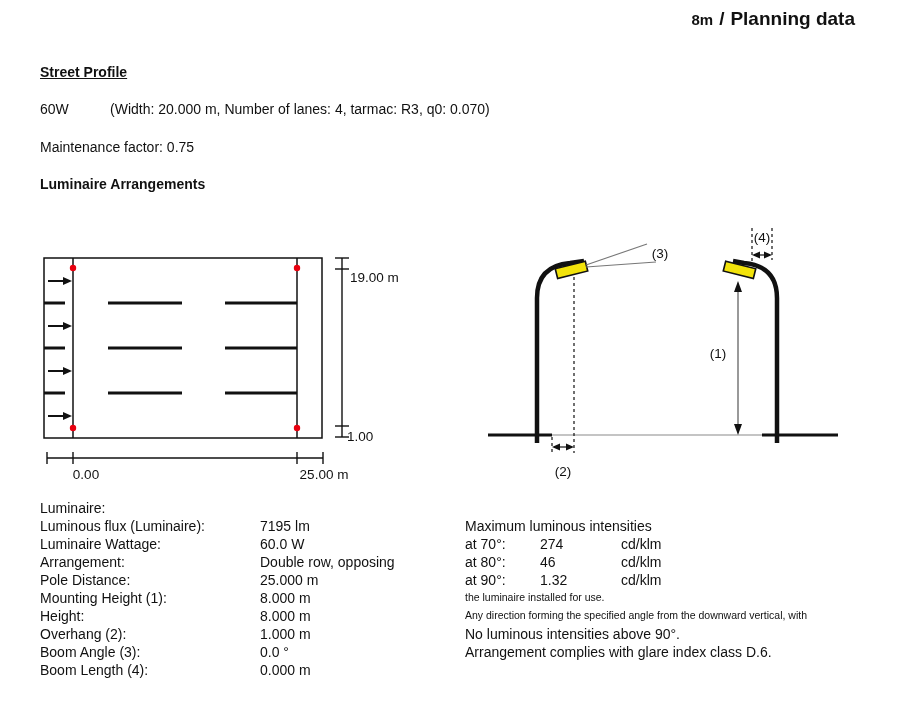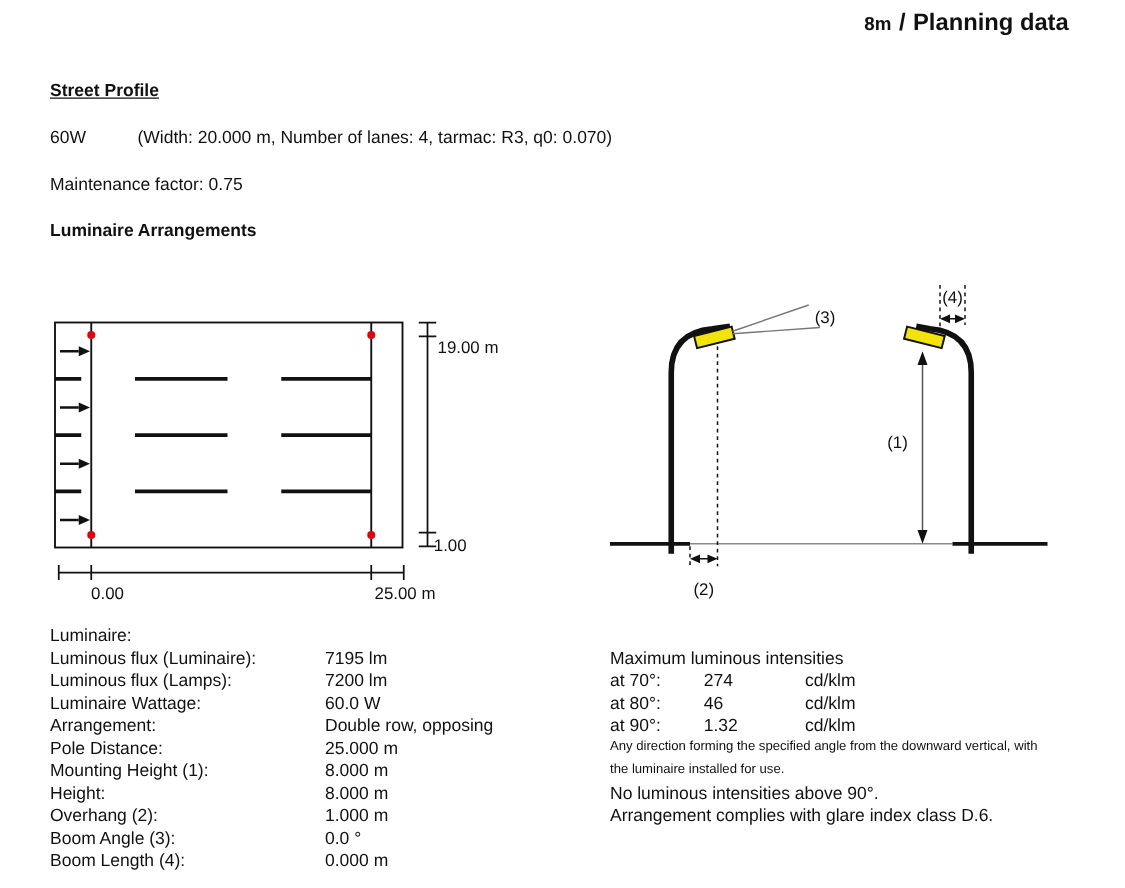--- a/index.html
+++ b/index.html
@@ -17,21 +17,21 @@
   .body-text { font-size: 14px; }
 
   .spec-line { display: flex; }
   .spec-line .spec-name { width: 70px; flex: 0 0 70px; }
 
   .data-block { left: 40px; top: 499px; }
   .data-row { display: flex; height: 18px; line-height: 18px; font-size: 14px; }
   .data-row .lbl { width: 220px; flex: 0 0 220px; }
   .data-row .val { white-space: nowrap; text-align: center; }
 
-  .intens-block { left: 465px; top: 517px; width: 400px; margin-left: 23px; }
+  .intens-block { left: 465px; top: 517px; width: 400px; }
   .intens-row { display: flex; height: 18px; line-height: 18px; font-size: 14px; }
   .intens-row .ilbl { width: 75px; flex: 0 0 75px; }
   .intens-row .ival { width: 75px; flex: 0 0 75px; }
   .intens-row .iunit { margin-left: 6px; }
   .note-row { height: 18px; line-height: 18px; font-size: 14px; white-space: nowrap; }
   .fine-row { height: 18px; line-height: 17px; font-size: 10.5px; white-space: nowrap; }
 
   svg text { font-family: "Liberation Sans", sans-serif; fill: #111111; }
 </style>
 </head>
@@ -160,24 +160,20 @@
 </svg>
 
 <div class="abs data-block">
   <div class="data-row">
       <span class="lbl">Luminaire:</span>
       <span class="val"></span>
     </div>
   <div class="data-row">
       <span class="lbl">Luminous flux (Luminaire):</span>
       <span class="val">7195 lm</span>
-    </div>
-  <div class="data-row">
-      <span class="lbl">Luminous flux (Lamps):</span>
-      <span class="val">7200 lm</span>
     </div>
   <div class="data-row">
       <span class="lbl">Luminaire Wattage:</span>
       <span class="val">60.0 W</span>
     </div>
   <div class="data-row">
       <span class="lbl">Arrangement:</span>
       <span class="val">Double row, opposing</span>
     </div>
   <div class="data-row">
@@ -216,17 +212,17 @@
   <div class="intens-row">
     <span class="ilbl">at 80°:</span>
     <span class="ival">46</span>
     <span class="iunit">cd/klm</span>
   </div>
   <div class="intens-row">
     <span class="ilbl">at 90°:</span>
     <span class="ival">1.32</span>
     <span class="iunit">cd/klm</span>
   </div>
+  <div class="fine-row">the luminaire installed for use.</div>
   <div class="fine-row">Any direction forming the specified angle from the downward vertical, with</div>
-  <div class="fine-row">the luminaire installed for use.</div>
   <div class="note-row">No luminous intensities above 90°.</div>
   <div class="note-row">Arrangement complies with glare index class D.6.</div>
 </div>
 
 </body></html>

